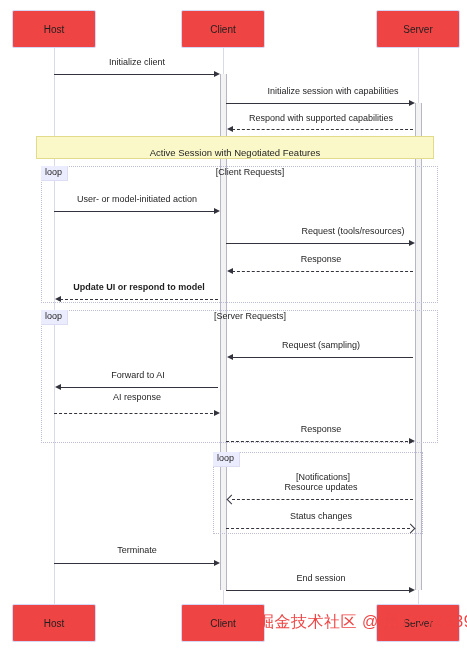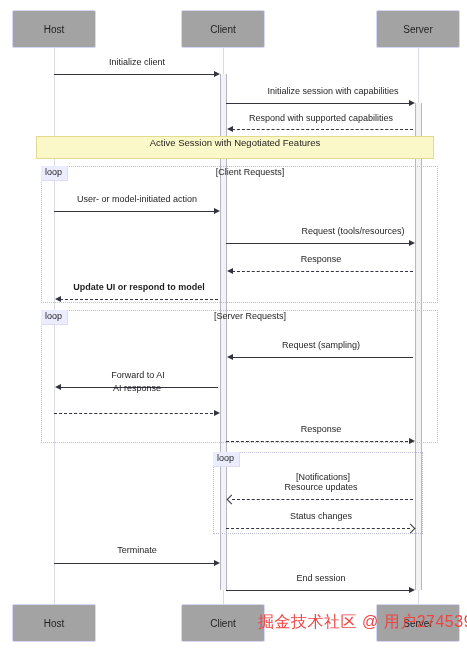--- a/index.html
+++ b/index.html
@@ -13,21 +13,21 @@
     height: 648px;
     background: #ffffff;
     font-family: "Liberation Sans", "DejaVu Sans", sans-serif;
     overflow: hidden;
   }
   
   .participant {
     position: absolute;
     width: 84px;
     height: 38px;
-    background: #a3a3a3;
+    background: #ef4444;
     border: 1px solid #D6D6F5;
     border-radius: 2px;
     display: flex;
     align-items: center;
     justify-content: center;
     font-size: 10px;
     color: #1f1f1f;
     box-sizing: border-box;
   }
   
@@ -45,21 +45,21 @@
     border-right: 1px solid #B6B6C6;
     box-sizing: border-box;
   }
   
   .note-band {
     position: absolute;
     background: #FAF7C8;
     border: 1px solid #E3DB8C;
     box-sizing: border-box;
     display: flex;
-    align-items: flex-start;
+    align-items: flex-end;
     justify-content: center;
     font-size: 9.5px;
     color: #1f1f1f;
   }
   
   .loop-frame {
     position: absolute;
     border: 1px dotted #BDBDD4;
     box-sizing: border-box;
     background: transparent;
@@ -204,21 +204,21 @@
   <div class="loop-cond" style="left:170px; top:311px; width:160px;">[Server Requests]</div>
 
   <div class="msg-label" style="left:226px; top:340px; width:190px;">Request (sampling)</div>
   <div class="msg-line" style="left:232px; top:357px; width:181px;"></div>
   <div class="arrow-head left" style="left:227px; top:353.5px;"></div>
 
   <div class="msg-label" style="left:56px; top:370px; width:164px;">Forward to AI</div>
   <div class="msg-line" style="left:60px; top:387px; width:158px;"></div>
   <div class="arrow-head left" style="left:55px; top:383.5px;"></div>
 
-  <div class="msg-label" style="left:54px; top:383px; width:166px;text-align:center;">AI response</div>
+  <div class="msg-label" style="left:54px; top:392px; width:166px;text-align:center;">AI response</div>
   <div class="msg-line dashed" style="left:54px; top:413px; width:164px;"></div>
   <div class="arrow-head right" style="left:214px; top:409.5px;"></div>
 
   <div class="msg-label" style="left:226px; top:424px; width:190px;">Response</div>
   <div class="msg-line dashed" style="left:226px; top:441px; width:187px;"></div>
   <div class="arrow-head right" style="left:409px; top:437.5px;"></div>
 
   <div class="loop-frame" style="left:213px; top:452px; width:210px; height:82px;"></div>
   <div class="loop-tag" style="left:213px; top:452px;">
     <span>loop</span>

